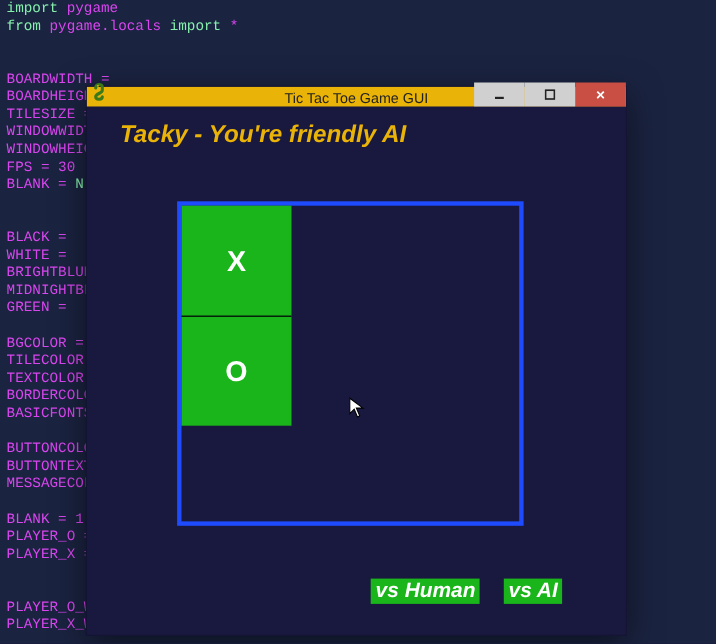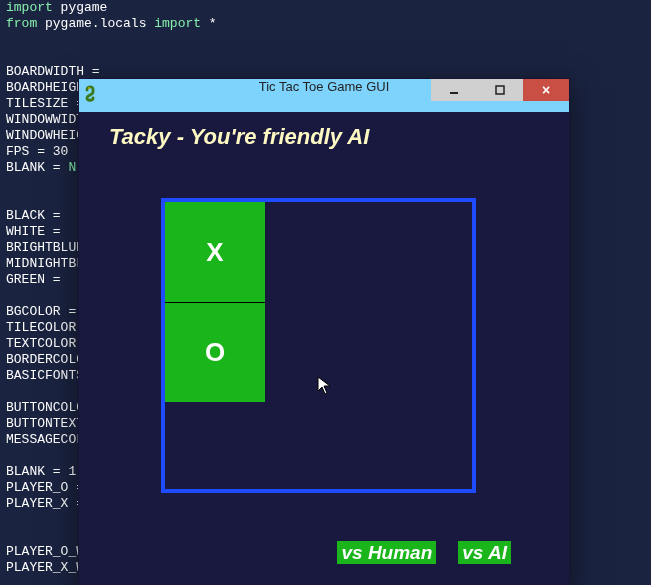--- a/index.html
+++ b/index.html
@@ -21,37 +21,37 @@
     left: 0;
     right: 0;
     bottom: 0;
     padding: 0 6px;
     white-space: pre;
     line-height: 16px;
   }
 
   .code-line { white-space: pre; }
   .tok-key { color: #86efac; }   
-  .tok-id  { color: #ffffff; }
+  .tok-id  { color: #d946ef; }
 
   .window {
     position: absolute;
     left: 78px;
     top: 78px;
     width: 490px;
     background: #19193f;
     box-shadow: 0 8px 30px rgba(0,0,0,.5);
     border: 1px solid #151533;
   }
 
   .titlebar {
-    height: 33px;
-    background: #7dd3fc;
-    display: flex;
-    align-items: flex-start;
+    height: 18px;
+    background: #eab308;
+    display: flex;
+    align-items: flex-end;
     position: relative;
     user-select: none;
   }
 
   .titlebar .app-icon {
     width: 28px;
     height: 28px;
     display: flex;
     align-items: center;
     justify-content: center;
@@ -91,21 +91,21 @@
     height: 480px;
   }
 
   .game-title {
     position: absolute;
     top: 12px;
     left: 30px;
     font-family: Arial, Helvetica, sans-serif;
     font-weight: bold;
     font-size: 22px;
-    color: #fef9c3;
+    color: #eab308;
     font-style: italic;
   }
 
   .board {
     position: absolute;
     left: 82px;
     top: 86px;
     width: 315px;
     height: 295px;
     border: 4px solid #1f4bff;

